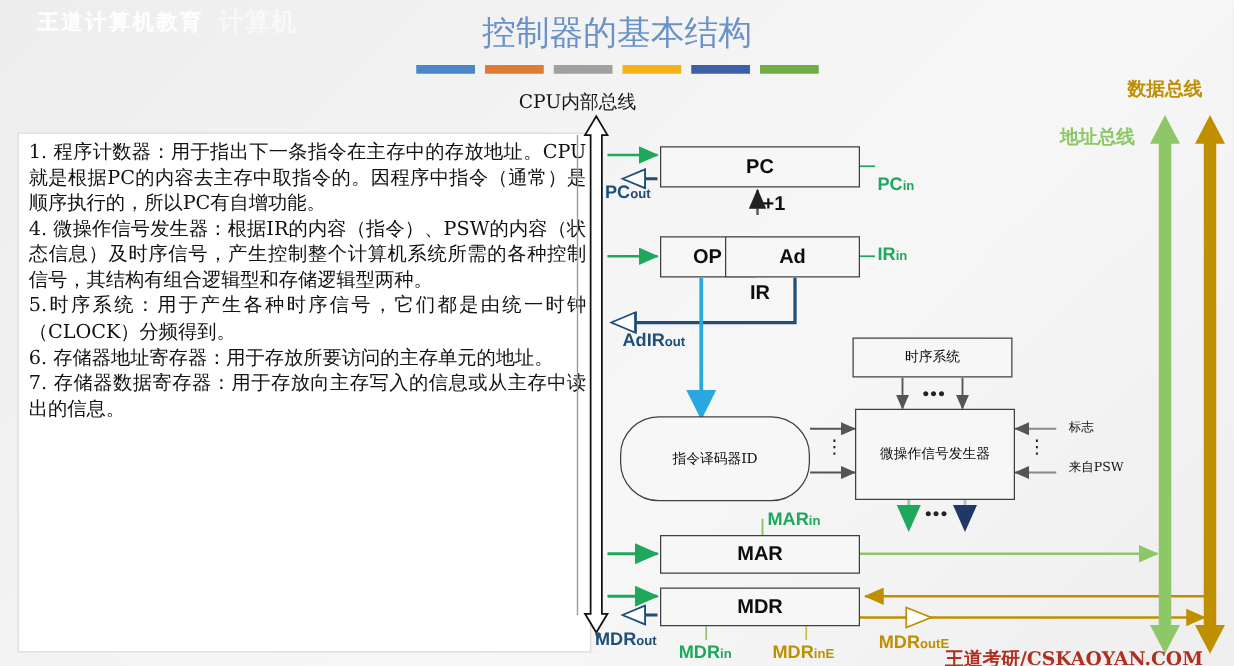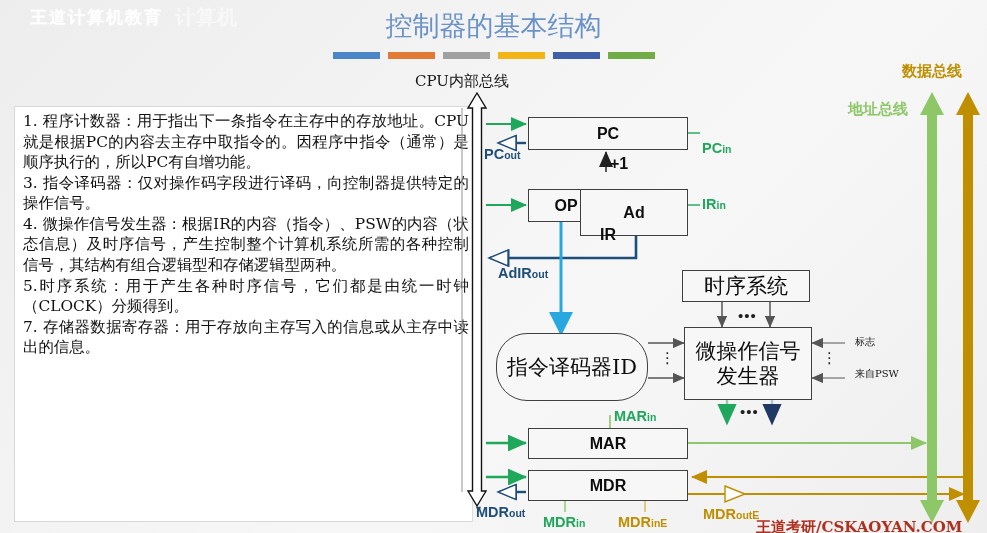--- a/index.html
+++ b/index.html
@@ -62,21 +62,21 @@
   #notes-scroll .thumb{position:absolute;left:0;top:0;width:8px;height:300px;background:#e3e3e3;}
   #notes-scroll .caret{position:absolute;left:1px;bottom:8px;font-size:9px;color:#555;}
 
   
   .box{
     border:1.4px solid #404040;background:#f7f7f7;
     display:flex;align-items:center;justify-content:center;
     font-size:15px;color:#0d0d0d;box-sizing:border-box;
     font-family:"Liberation Sans",sans-serif;
   }
-  .box.cn{font-family:"DejaVu Serif","Liberation Serif",serif;font-size:21px;line-height:1.18;}
+  .box.cn{font-family:"DejaVu Serif","Liberation Serif",serif;font-size:11px;line-height:1.18;}
   .box.lat{font-weight:bold;font-size:16px;}
 
   
   .sig{font-weight:bold;font-size:14.5px;letter-spacing:0;white-space:nowrap;}
   .sig sub{font-size:10.5px;font-weight:bold;vertical-align:baseline;}
   .sig.green{color:#1fa85c;}
   .sig.blue{color:#1f4e79;}
   .sig.gold{color:#bf8f00;}
   .plain{font-size:10px;color:#111;font-family:"DejaVu Serif","Liberation Serif",serif;}
 
@@ -105,23 +105,23 @@
     <i style="background: rgb(63, 95, 168);"></i>
     <i style="background: rgb(112, 173, 71);"></i>
   </div>
 
   <div class="abs" id="cpubus-label">CPU内部总线</div>
   <div class="abs" id="addrbus-label">地址总线</div>
   <div class="abs" id="databus-label">数据总线</div>
 
   <div class="abs" id="notes">
     <p>1. 程序计数器：用于指出下一条指令在主存中的存放地址。CPU就是根据PC的内容去主存中取指令的。因程序中指令（通常）是顺序执行的，所以PC有自增功能。</p>
-    <p>3. 指令译码器：仅对操作码字段进行译码，向控制器提供特定的操作信号。</p>
     <p>4. 微操作信号发生器：根据IR的内容（指令）、PSW的内容（状态信息）及时序信号，产生控制整个计算机系统所需的各种控制信号，其结构有组合逻辑型和存储逻辑型两种。</p>
     <p>5.时序系统：用于产生各种时序信号，它们都是由统一时钟（CLOCK）分频得到。</p>
+    <p>6. 存储器地址寄存器：用于存放所要访问的主存单元的地址。</p>
     <p>7. 存储器数据寄存器：用于存放向主存写入的信息或从主存中读出的信息。</p>
   </div>
   <div class="abs" id="notes-scroll">
     <div class="thumb"></div>
     <div class="caret">▼</div>
   </div>
 
   <svg width="987" height="533">
     <defs>
       <marker id="ahGreen" markerWidth="8" markerHeight="7" refX="7.5" refY="3.5" orient="auto">
@@ -206,28 +206,28 @@
     </g>
 
     <g>
       <polygon points="968,92 980,115 973,115 973,500 980,500 968,523 956,500 963,500 963,115 956,115" fill="#bf8f00"></polygon>
     </g>
   </svg>
 
   <div class="abs box lat" style="left:528px;top:117px;width:160px;height:33px;">PC</div>
 
   <div class="abs box lat" style="left:528px;top:189px;width:76px;height:33px;">OP</div>
-  <div class="abs box lat" style="left:580px;top:189px;width:108px;height:47px;">Ad</div>
+  <div class="abs box lat" style="left:580px;top:189px;width:108px;height:33px;">Ad</div>
   <div class="abs box lat" style="left:580px;top:222px;width:56px;height:25px;border:none;background:transparent;">IR</div>
 
   <div class="abs box cn" style="left:682px;top:270px;width:128px;height:32px;">时序系统</div>
 
   <div class="abs box cn" style="left:496px;top:333px;width:152px;height:68px;border-radius:31px;">指令译码器ID</div>
 
-  <div class="abs box cn" style="left:684px;top:327px;width:128px;height:73px;flex-direction:column;">
+  <div class="abs box cn" style="left:684px;top:327px;width:128px;height:73px;">
     <span>微操作信号</span>
     <span>发生器</span>
   </div>
 
   <div class="abs box lat" style="left:528px;top:428px;width:160px;height:31px;">MAR</div>
   <div class="abs box lat" style="left:528px;top:470px;width:160px;height:31px;">MDR</div>
 
   <div class="abs sig blue" style="left:484px;top:146px;">
     <span>PC</span><sub>out</sub>
   </div>

